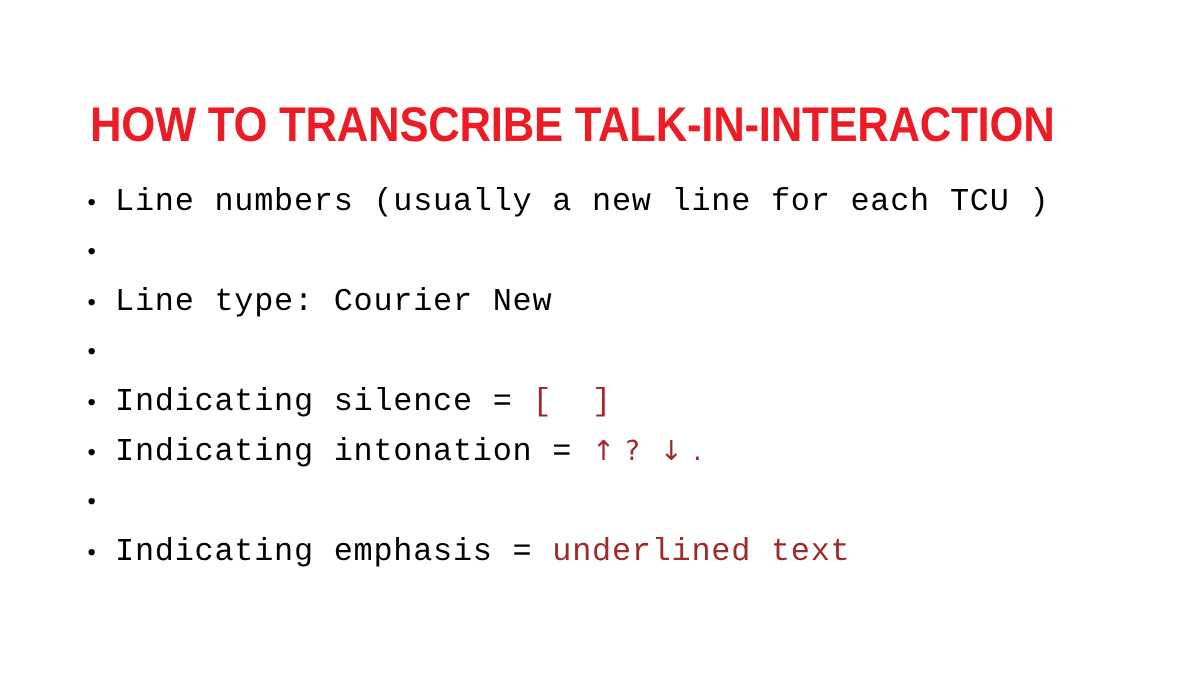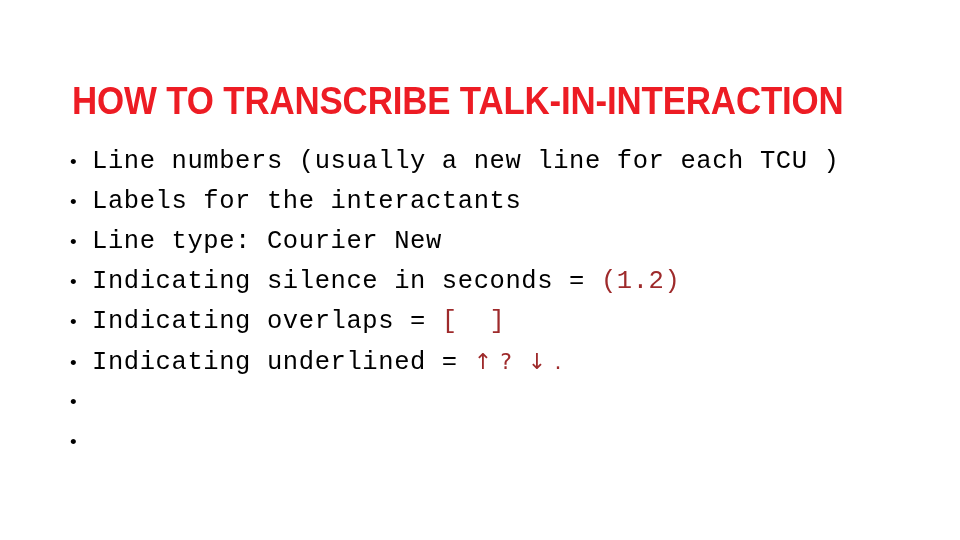--- a/index.html
+++ b/index.html
@@ -80,22 +80,22 @@
 </style>
 </head>
 <body>
 
 <div id="slide">
 
   <h1 id="slide-title">HOW TO TRANSCRIBE TALK-IN-INTERACTION</h1>
 
   <ul id="bullet-list">
       <li class="bullet-row"><span class="bullet-marker">•</span><span class="bullet-text"><span class="seg-plain">Line numbers (usually a new line for each TCU )</span></span></li>
-      <li class="bullet-row"><span class="bullet-marker">•</span><span class="bullet-text"><span class="seg-plain">Labels for the interactants</span></span></li>
+      <li class="bullet-row"><span class="bullet-marker">•</span></li>
       <li class="bullet-row"><span class="bullet-marker">•</span><span class="bullet-text"><span class="seg-plain">Line type: Courier New</span></span></li>
-      <li class="bullet-row"><span class="bullet-marker">•</span><span class="bullet-text"><span class="seg-plain">Indicating silence in seconds = </span><span class="seg-red">(1.2)</span></span></li>
-      <li class="bullet-row"><span class="bullet-marker">•</span><span class="bullet-text"><span class="seg-plain">Indicating overlaps = </span><span class="seg-red">[  ]</span></span></li>
-      <li class="bullet-row"><span class="bullet-marker">•</span><span class="bullet-text"><span class="seg-plain">Indicating underlined = </span><span class="seg-arrow">↑ ?  ↓ .</span></span></li>
       <li class="bullet-row"><span class="bullet-marker">•</span></li>
+      <li class="bullet-row"><span class="bullet-marker">•</span><span class="bullet-text"><span class="seg-plain">Indicating silence = </span><span class="seg-red">[  ]</span></span></li>
+      <li class="bullet-row"><span class="bullet-marker">•</span><span class="bullet-text"><span class="seg-plain">Indicating intonation = </span><span class="seg-arrow">↑ ?  ↓ .</span></span></li>
       <li class="bullet-row"><span class="bullet-marker">•</span></li>
+      <li class="bullet-row"><span class="bullet-marker">•</span><span class="bullet-text"><span class="seg-plain">Indicating emphasis = </span><span class="seg-red">underlined text</span></span></li>
     </ul>
 
 </div>
 
 </body></html>

